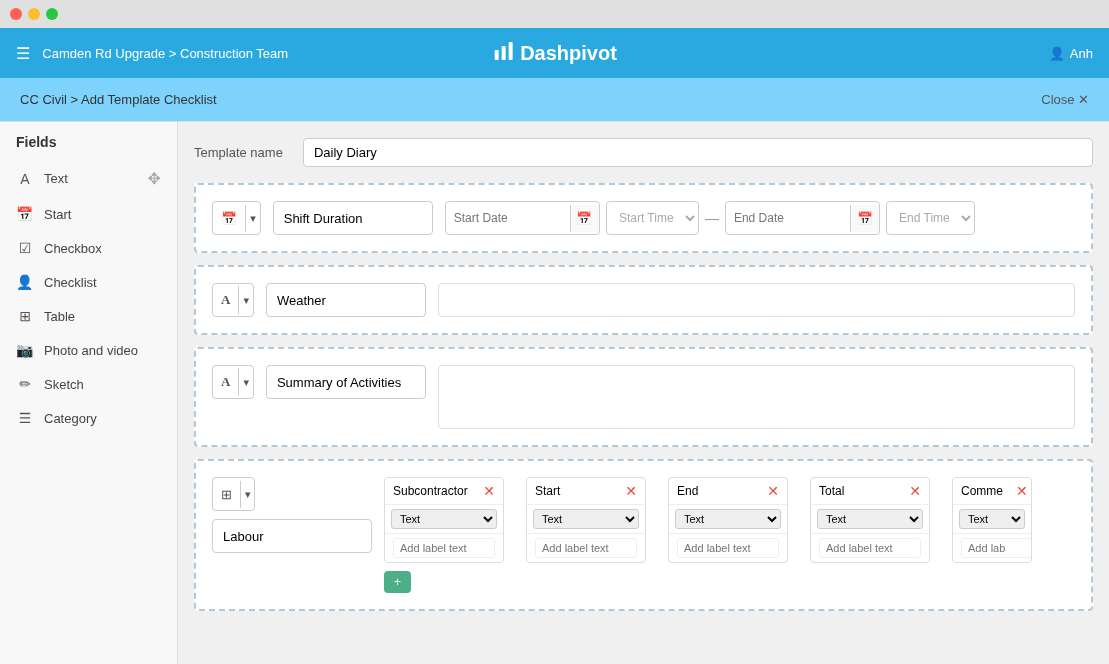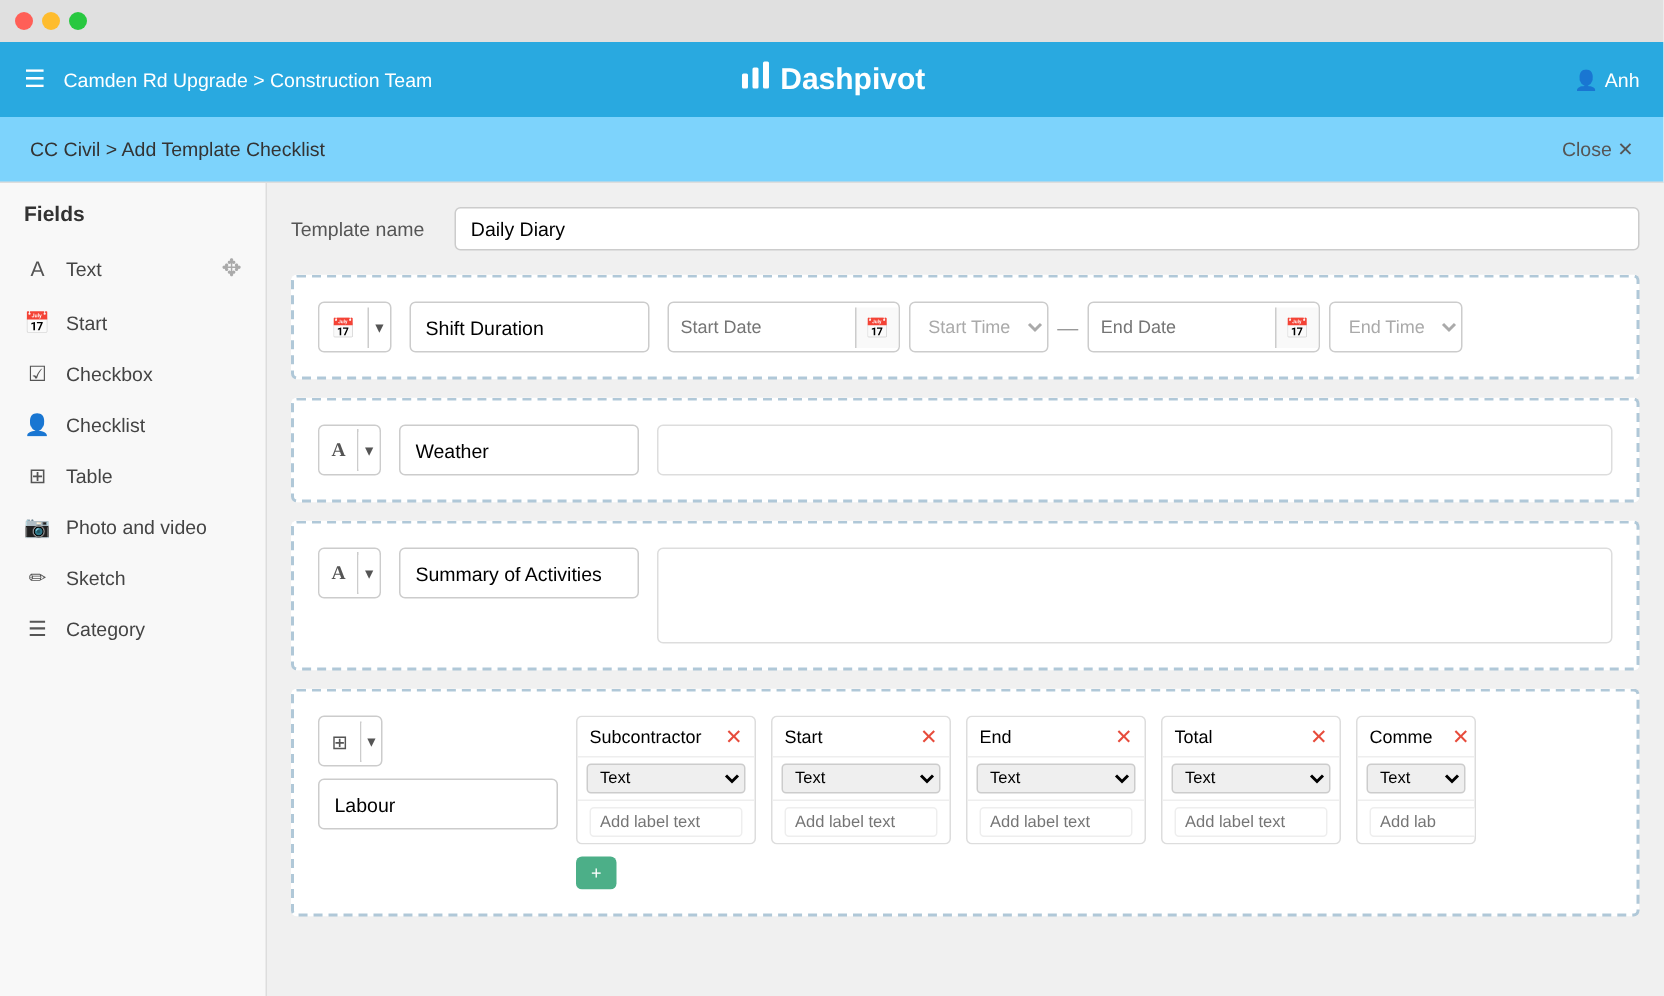--- a/index.html
+++ b/index.html
@@ -258,21 +258,21 @@
       font-size: 13px;
     }
 
     
     .labour-controls {
       flex: 1;
       overflow: hidden;
     }
     .table-columns {
       display: flex;
-      gap: 4px;
+      gap: 16px;
       overflow: hidden;
     }
     .table-column {
       flex: 0 0 120px;
       border: 1px solid #ddd;
       border-radius: 4px;
       margin-right: 6px;
       background: white;
       overflow: hidden;
       position: relative;

